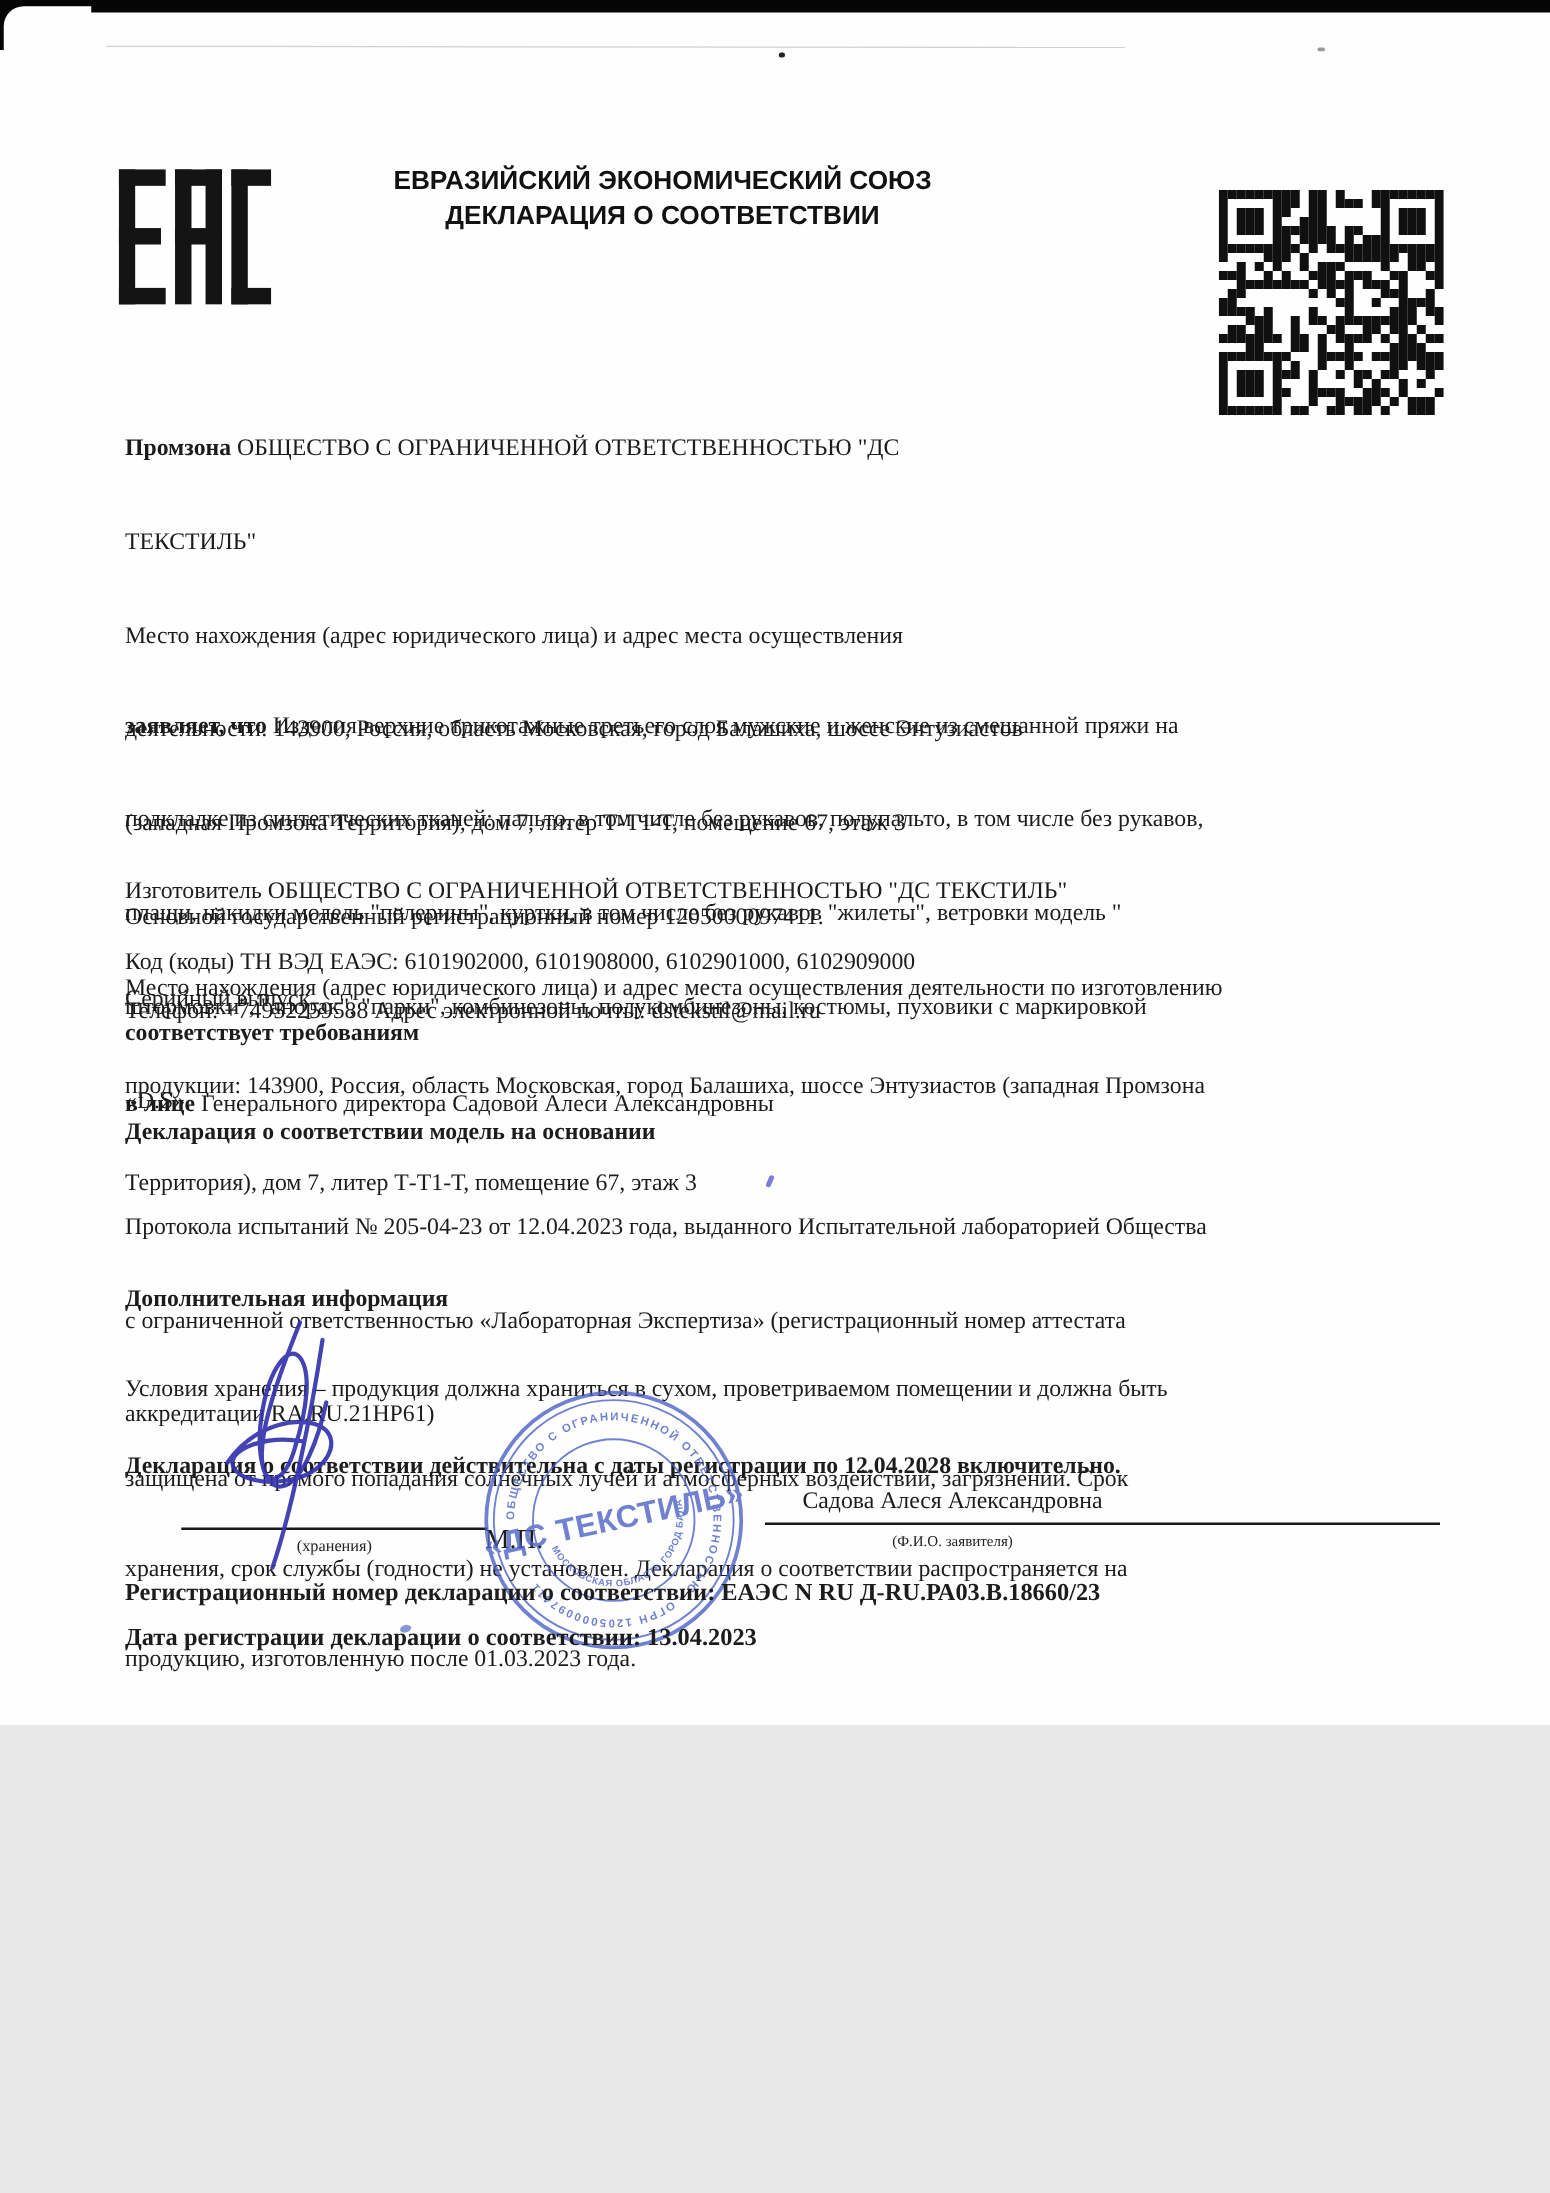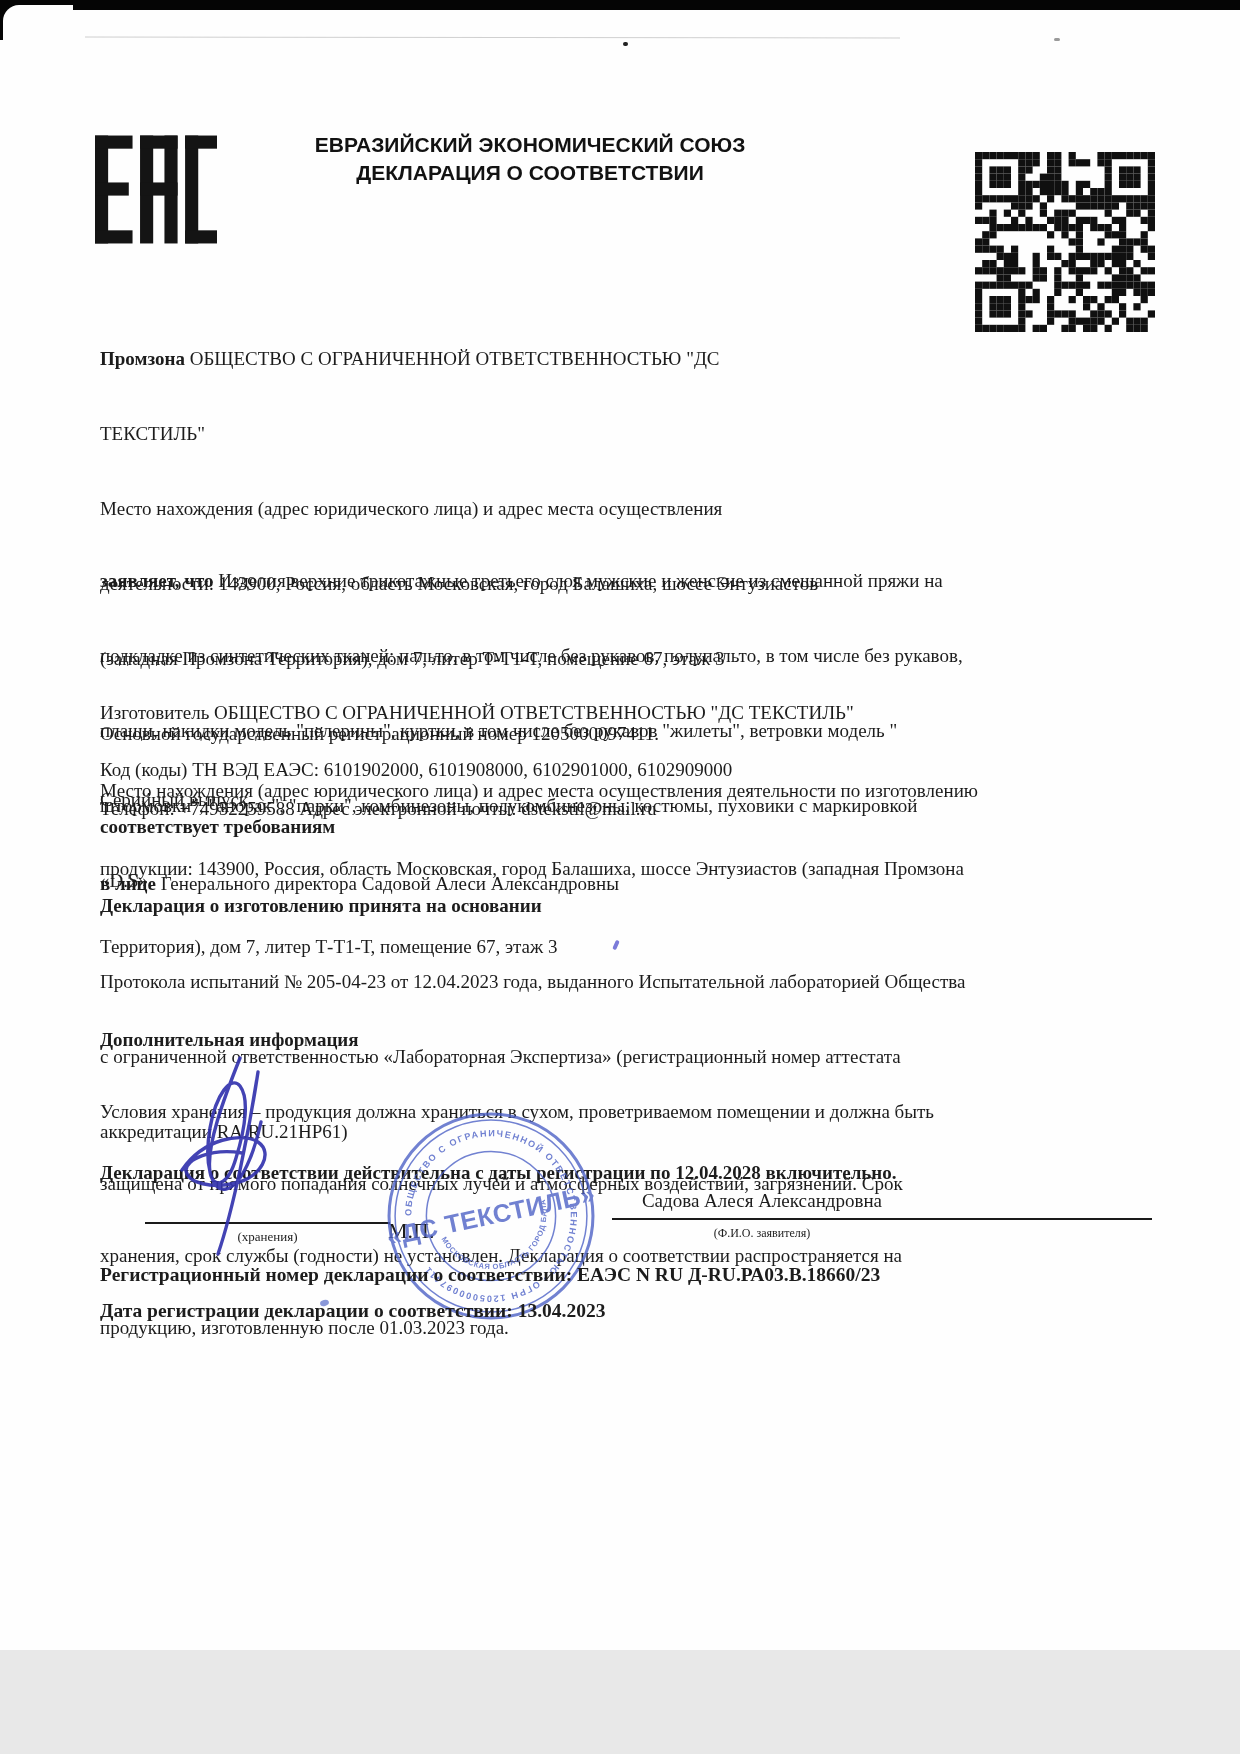--- a/index.html
+++ b/index.html
@@ -1,16 +1,16 @@
 <!DOCTYPE html>
 <html lang="ru"><head>
 <meta charset="utf-8">
 <style>
   html,body{margin:0;padding:0;background:#e8e8e8;}
-  .page{position:relative;width:1240px;height:1650px;background:#fefefe;margin:0 auto;overflow:hidden;
+  .page{position:relative;width:1240px;height:1380px;background:#fefefe;margin:0 auto;overflow:hidden;
         font-family:"Liberation Serif", serif;color:#1c1c1c;}
   
   .scan-top{position:absolute;top:0;left:0;width:100%;height:10px;background:#050505;}
   .scan-left{position:absolute;top:0;left:0;width:9px;height:40px;background:#050505;}
   .scan-corner{position:absolute;top:5px;left:3px;width:70px;height:50px;background:#fefefe;border-top-left-radius:16px;}
   .scan-line{position:absolute;top:37px;left:85px;width:815px;height:1px;background:#c8c8c8;opacity:.85;transform:rotate(.06deg);}
   .speck{position:absolute;border-radius:2px;}
   
   .eac-logo{position:absolute;left:95px;top:133px;}
   .title-block{position:absolute;left:285px;top:131px;width:490px;text-align:center;
@@ -454,21 +454,21 @@
     <div class="ln">Место нахождения (адрес юридического лица) и адрес места осуществления деятельности по изготовлению</div>
     <div class="ln">продукции: 143900, Россия, область Московская, город Балашиха, шоссе Энтузиастов (западная Промзона</div>
     <div class="ln">Территория), дом 7, литер Т-Т1-Т, помещение 67, этаж 3</div>
   </div>
 
   <div class="blk" style="top:757px;">Код (коды) ТН ВЭД ЕАЭС: 6101902000, 6101908000, 6102901000, 6102909000</div>
   <div class="blk" style="top:787px;">Серийный выпуск</div>
 
   <div class="blk b" style="top:814px;">соответствует требованиям</div>
 
-  <div class="blk b" style="top:893px;">Декларация о изготовлению принята на основании</div>
+  <div class="blk b" style="top:893px;">Декларация о соответствии модель на основании</div>
   <div class="blk" id="blk-basis" style="top:919px;">
     <div class="ln">Протокола испытаний № 205-04-23 от 12.04.2023 года, выданного Испытательной лабораторией Общества</div>
     <div class="ln">с ограниченной ответственностью «Лабораторная Экспертиза» (регистрационный номер аттестата</div>
     <div class="ln">аккредитации RA.RU.21НР61)</div>
   </div>
 
   <div class="blk b" style="top:1027px;">Дополнительная информация</div>
   <div class="blk" id="blk-additional" style="top:1052px;">
     <div class="ln">Условия хранения – продукция должна храниться в сухом, проветриваемом помещении и должна быть</div>
     <div class="ln">защищена от прямого попадания солнечных лучей и атмосферных воздействий, загрязнений. Срок</div>

